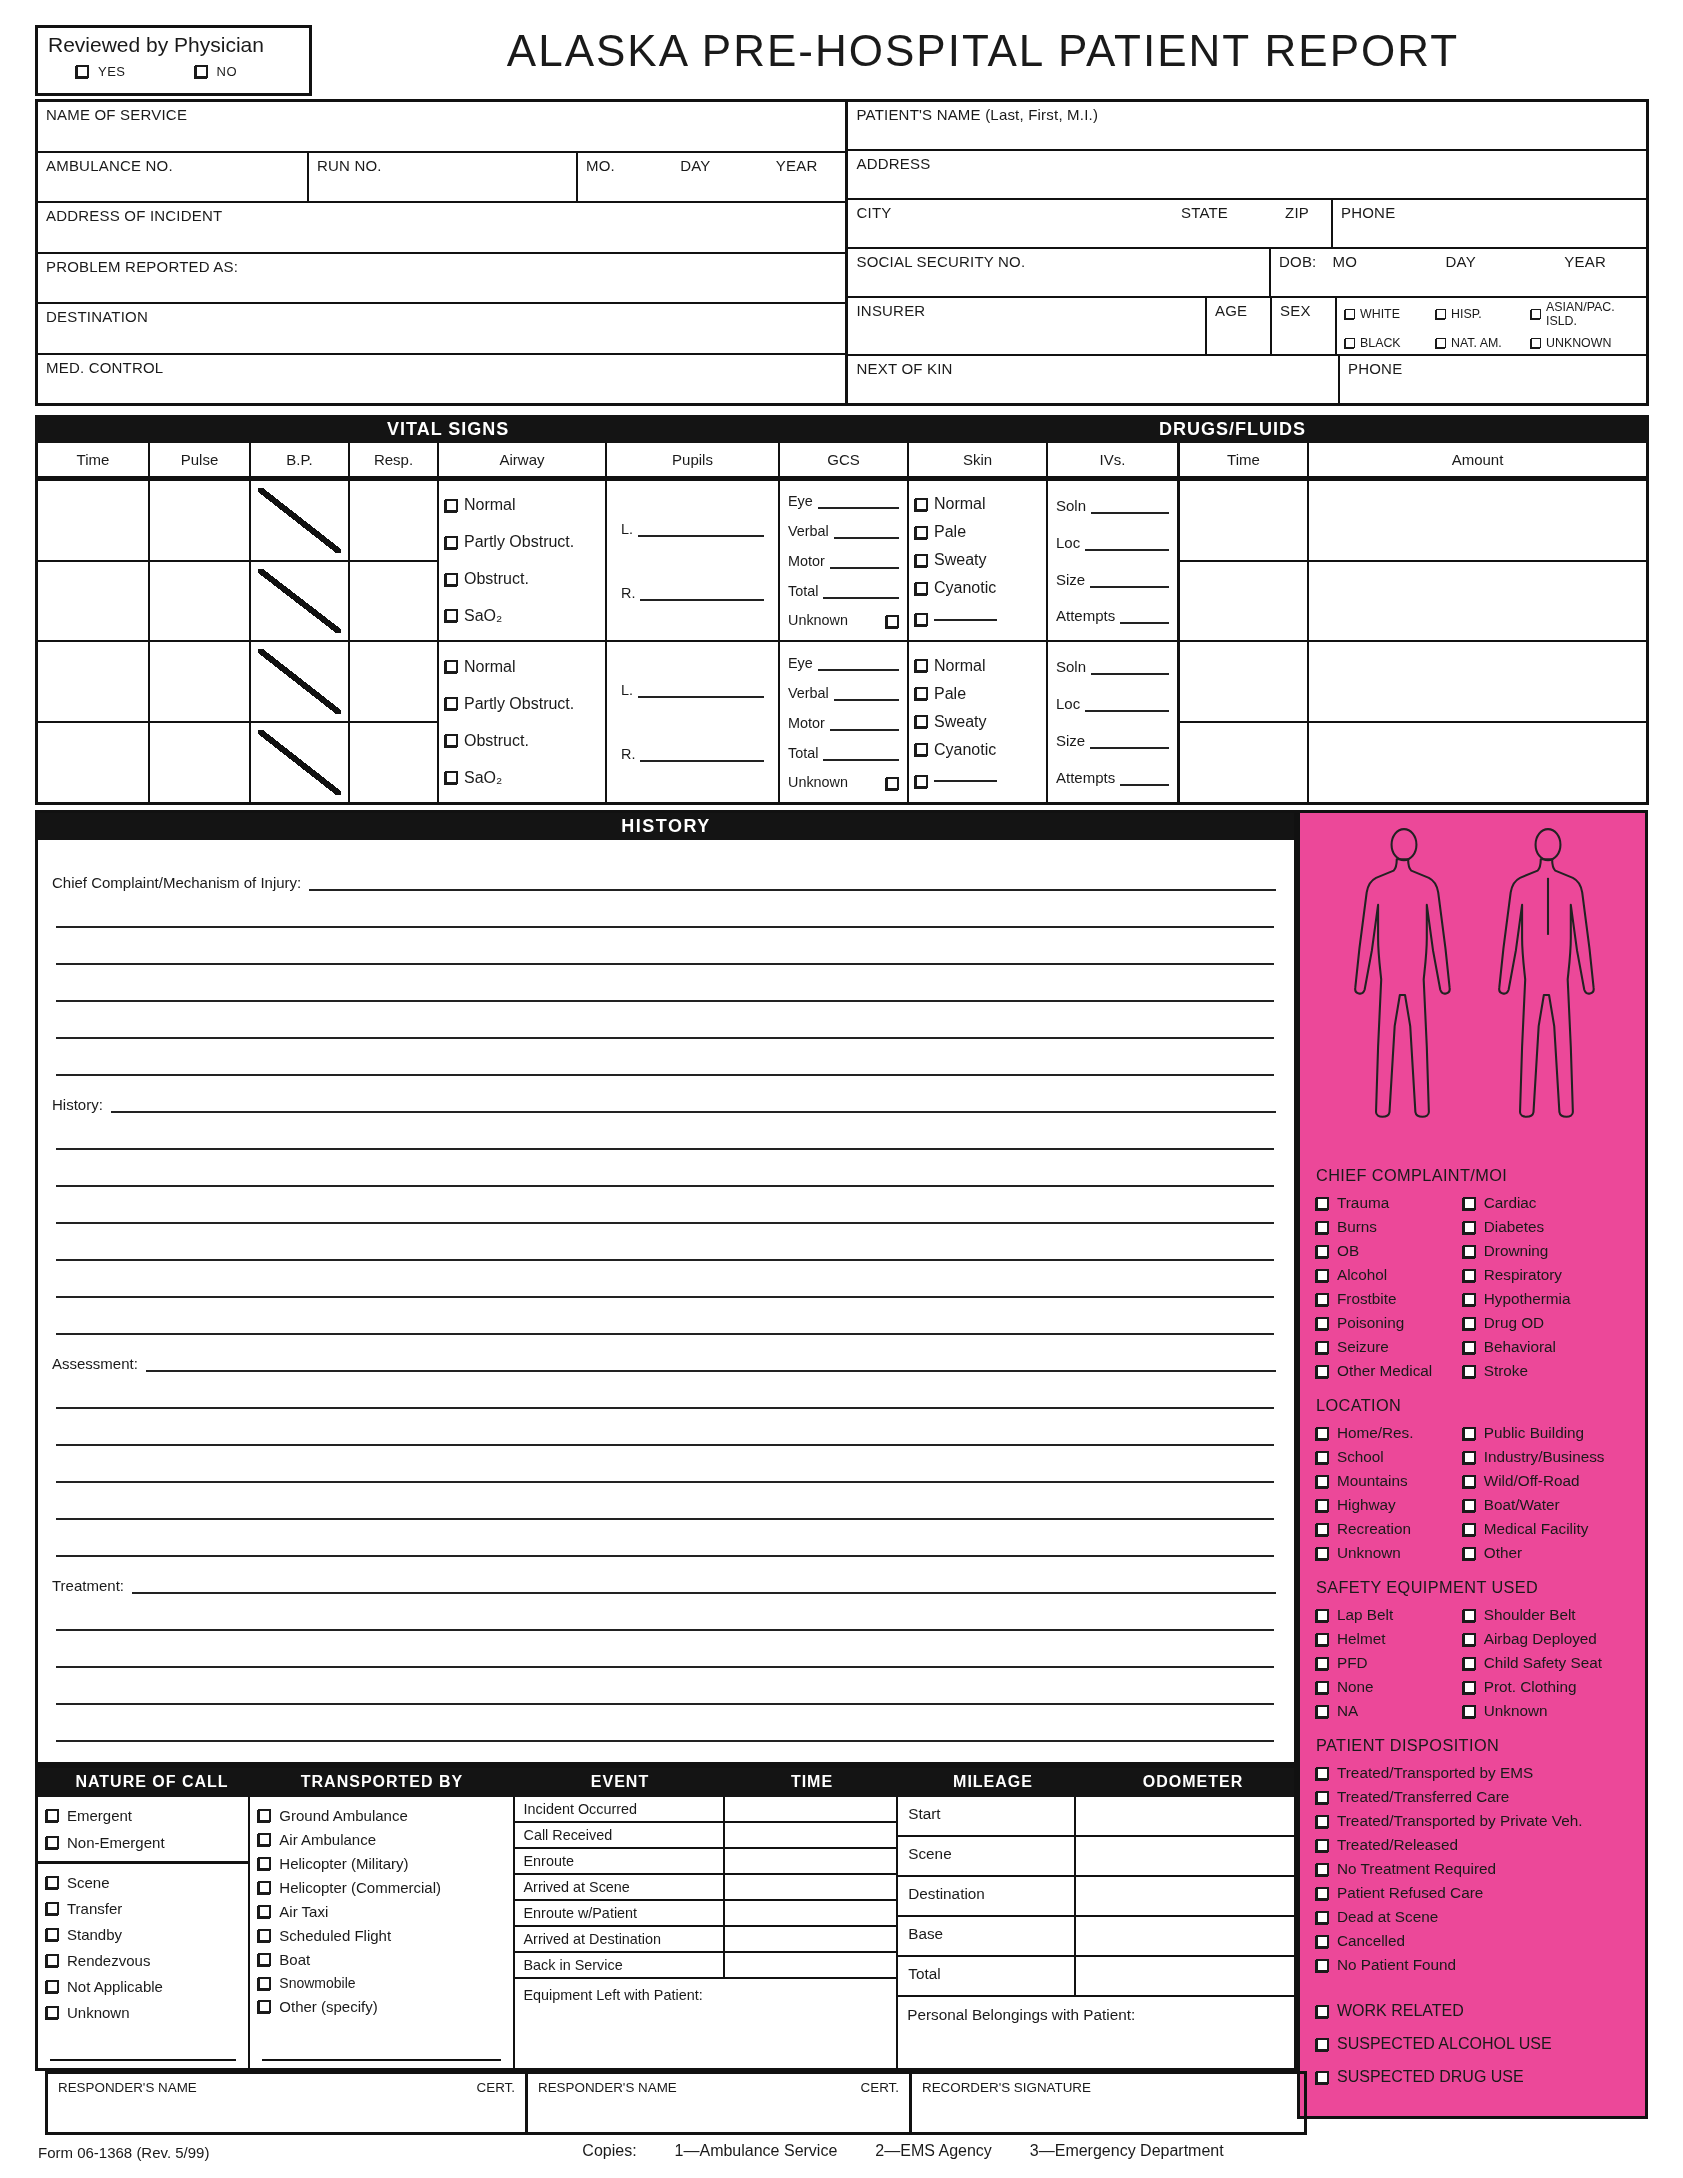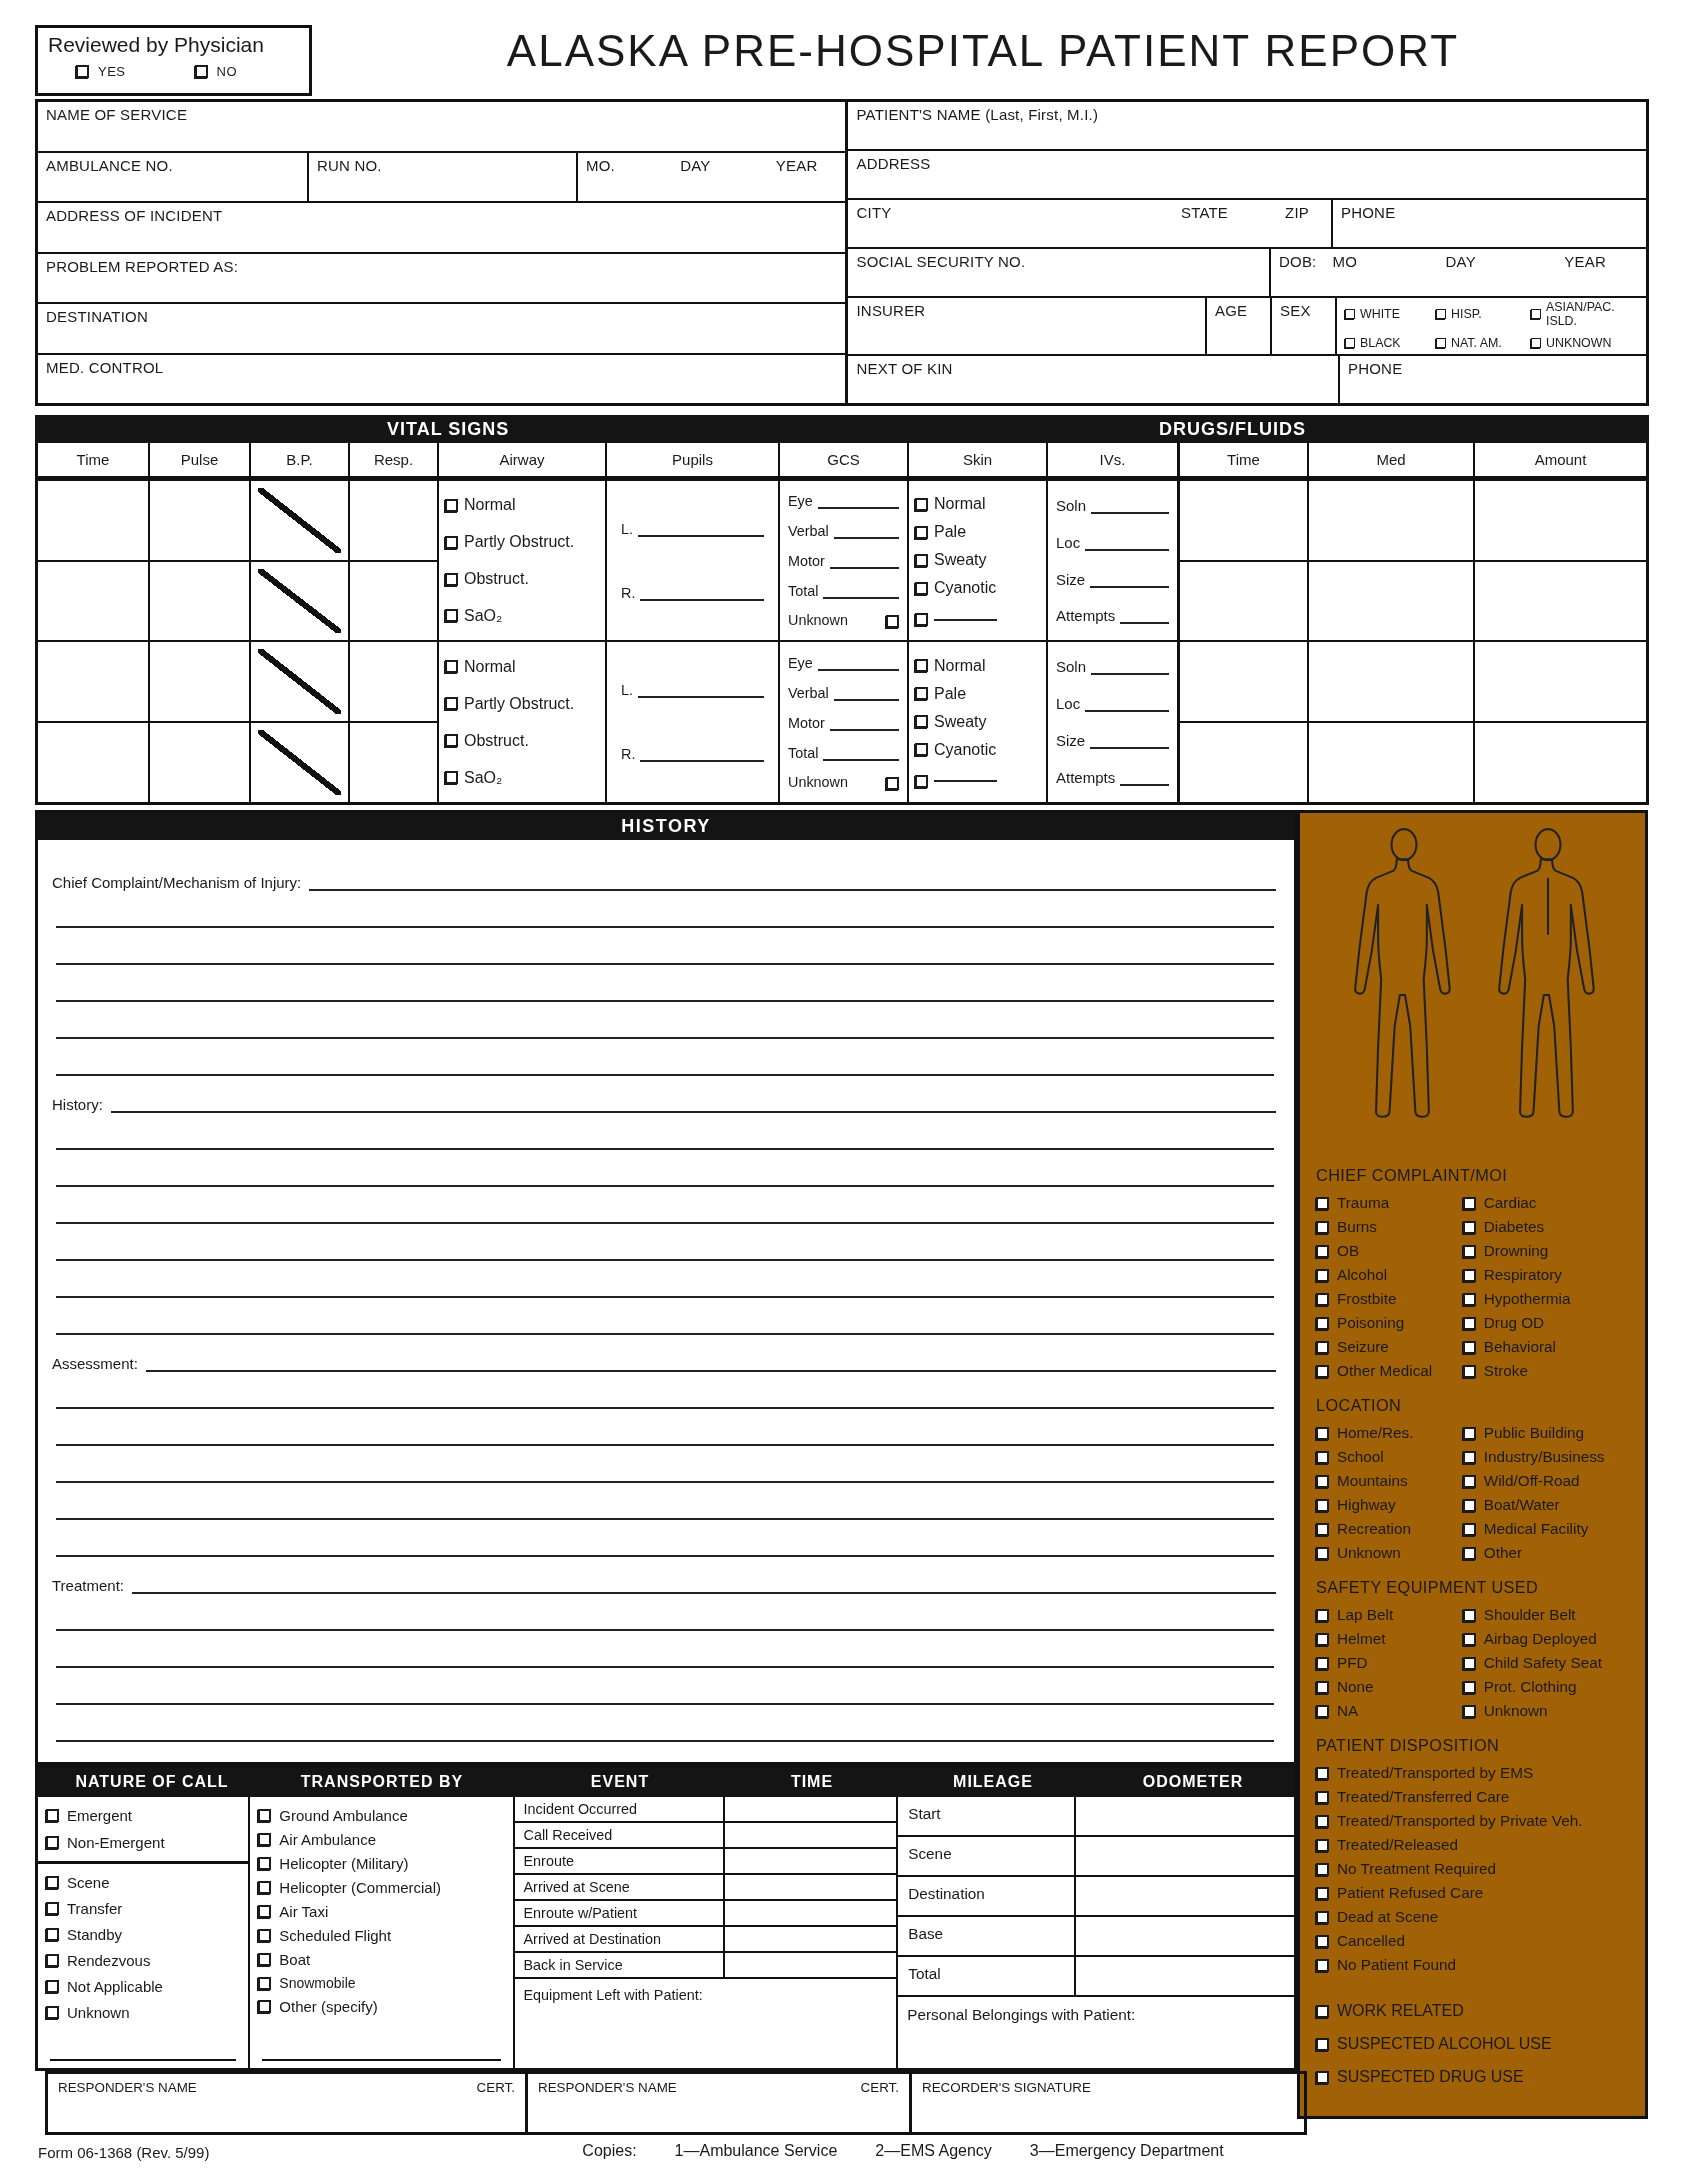--- a/index.html
+++ b/index.html
@@ -54,21 +54,21 @@
   
   .history-box { left:35px; top:810px; width:1262px; height:955px; border:3px solid #111; }
   .history-bar { height:27px; display:flex; align-items:center; justify-content:center;
                  font-size:18px; font-weight:bold; letter-spacing:1.5px; }
   .history-body { padding:14px 18px 0 14px; }
   .h-labelrow { height:37px; display:flex; align-items:flex-end; }
   .h-label { font-size:15px; white-space:nowrap; padding-right:8px; }
   .h-labelrow .line { flex:1; }
   .rule { height:37px; border-bottom:2px solid #222; margin:0 2px 0 4px; }
   
-  .side-panel { left:1297px; top:810px; width:351px; height:1309px; border:3px solid #111; background:#a16207; padding:10px 10px 0 16px; }
+  .side-panel { left:1297px; top:810px; width:351px; height:1309px; border:3px solid #111; background:#ec4899; padding:10px 10px 0 16px; }
   .figures { display:flex; justify-content:center; gap:30px; height:327px; }
   .sp-title { font-size:16.3px; letter-spacing:0.4px; margin:16px 0 9px; }
   .grid2 { display:grid; grid-template-columns:0.92fr 1.08fr; row-gap:6px; }
   .list1 { display:flex; flex-direction:column; gap:6px; }
   .flags { margin-top:28px; display:flex; flex-direction:column; gap:15px; }
   .flags .opt { font-size:16px; }
   
   .bottom { left:35px; top:1765px; width:1262px; height:306px; border:3px solid #111; display:flex; flex-direction:column; }
   .bottom-bar { height:29px; position:relative; flex:0 0 auto; }
   .bottom-bar span { position:absolute; top:5px; transform:translateX(-50%); font-size:16px; font-weight:bold; letter-spacing:1px; }
@@ -465,27 +465,20 @@
           </div>
         </div>
     </div>
     <div class="vcol" style="width:130px; border-left-width:3px">
       <div class="vhead">Time</div>
       <div class="vcell"></div>
       <div class="vcell"></div>
       <div class="vcell"></div>
       <div class="vcell"></div>
     </div>
-    <div class="vcol" style="width:166px">
-      <div class="vhead">Med</div>
-      <div class="vcell"></div>
-      <div class="vcell"></div>
-      <div class="vcell"></div>
-      <div class="vcell"></div>
-    </div>
     <div class="vcol" style="flex:1">
       <div class="vhead">Amount</div>
       <div class="vcell"></div>
       <div class="vcell"></div>
       <div class="vcell"></div>
       <div class="vcell"></div>
     </div>
   </div>
 
   <div class="abs history-box">

